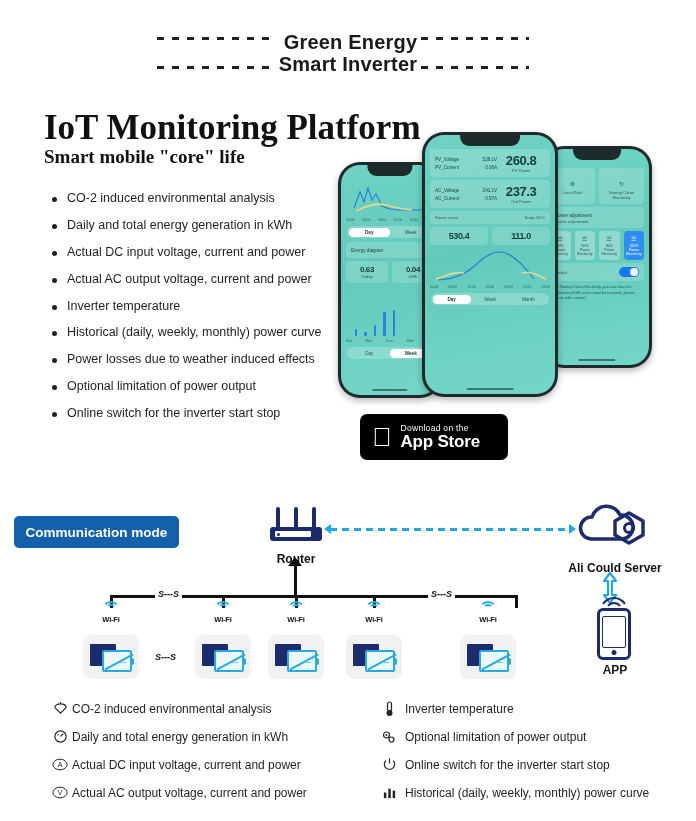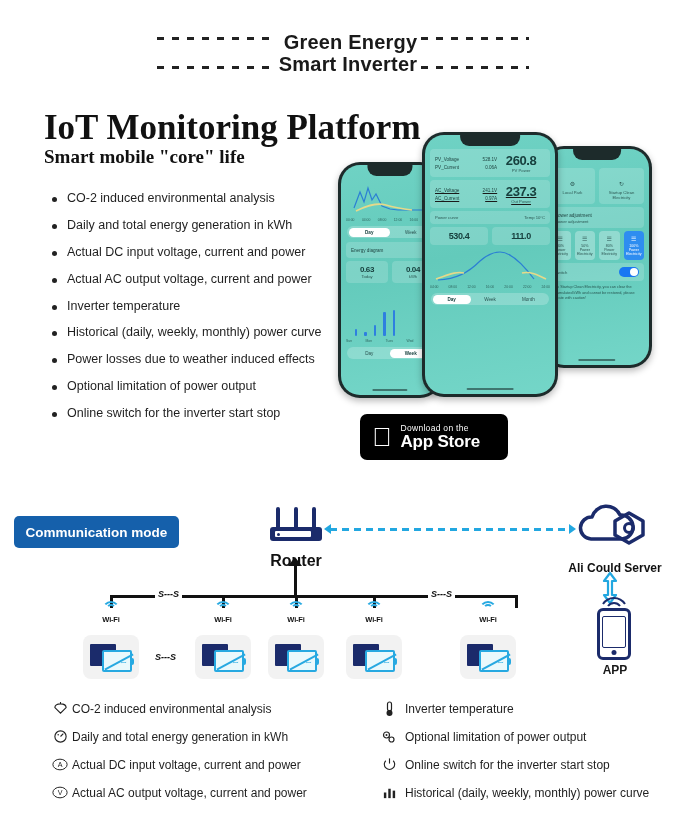--- a/index.html
+++ b/index.html
@@ -94,21 +94,21 @@
     background:#1560ab; border-radius:5px; color:#fff; font-size:13.5px; font-weight:bold;
     display:flex; align-items:center; justify-content:center; }
 
   .diagram { position: absolute; left:0; top:495px; width:696px; height:190px; }
   .router { position:absolute; left:270px; top:12px; width:52px; }
   .ant { position:absolute; top:0; width:4px; height:22px; background:#1b2b6b; border-radius:2px;}
   .router-body { position:absolute; top:20px; left:0; width:52px; height:14px; background:#1b2b6b; border-radius:3px;}
   .router-body::after { content:""; position:absolute; left:5px; top:4px; width:36px; height:6px; background:#fff; border-radius:1px;}
   .router-body::before { content:""; position:absolute; left:7px; top:5.5px; width:3px; height:3px; background:#1b2b6b; border-radius:50%; z-index:2;}
   .router-label { position:absolute; left:258px; top:57px; width:76px; text-align:center;
-    font-size:16px; font-weight:bold; color:#111; }
+    font-size:12px; font-weight:bold; color:#111; }
 
   .cloud-wrap { position:absolute; left:575px; top:8px; width:76px; height:44px; }
   .cloud-label { position:absolute; left:545px; top:66px; width:140px; text-align:center;
     font-size:12px; font-weight:bold; color:#111;}
   .appphone { position:absolute; left:597px; top:113px; width:34px; height:52px;
     border:3px solid #1b2b6b; border-radius:6px; background:#fff;}
   .appphone::after{content:"";position:absolute;left:50%;transform:translateX(-50%);bottom:2px;width:5px;height:5px;border-radius:50%;background:#1b2b6b;}
   .appphone .scr{position:absolute;left:2px;top:5px;right:2px;bottom:9px;background:#fff;border:1px solid #1b2b6b;border-radius:2px;}
   .app-label { position:absolute; left:577px; top:168px; width:76px; text-align:center; font-size:12px; font-weight:bold;}
 
@@ -328,21 +328,21 @@
             <span>PV_Current</span>
             <span>0.06A</span>
           </div>
         </div>
         <div style="flex:1;text-align:center">
           <div class="big-num">260.8</div>
           <div class="cap">PV Power</div>
         </div>
       </div>
 
-      <div class="card" style="display:flex;align-items:center;text-decoration:underline;">
+      <div class="card" style="display:flex;align-items:center;">
         <div style="flex:1.3">
           <div class="row-kv">
             <span>AC_Voltage</span>
             <span>241.1V</span>
           </div>
           <div class="row-kv">
             <span>AC_Current</span>
             <span>0.97A</span>
           </div>
         </div>

